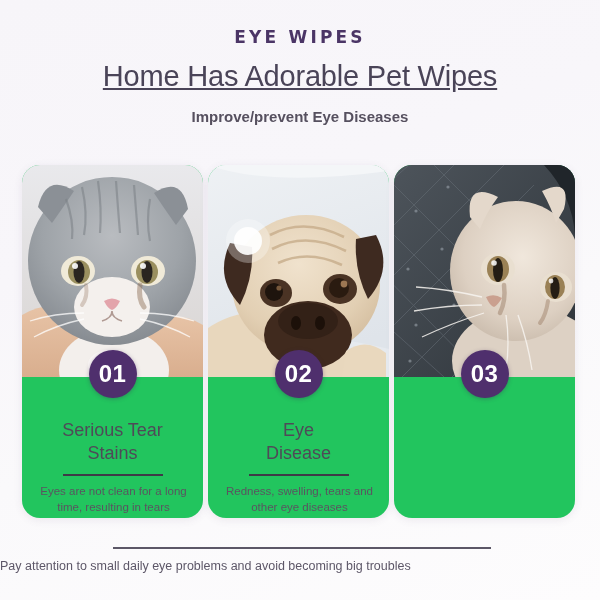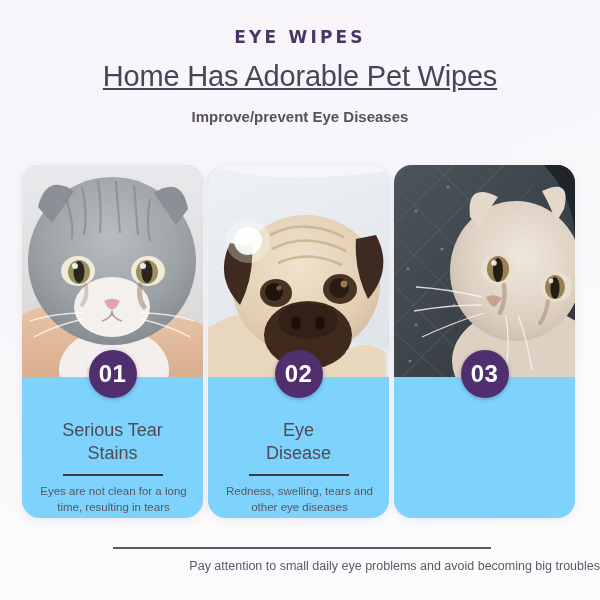--- a/index.html
+++ b/index.html
@@ -63,21 +63,21 @@
     left: 22px;
     width: 553px;
     height: 353px;
     display: flex;
     justify-content: space-between;
   }
   .card {
     width: 181px;
     height: 353px;
     border-radius: 18px;
-    background: #7dd3fc;
+    background: #22c55e;
     box-shadow: 0 2px 9px rgba(90, 70, 110, 0.10);
     position: relative;
     overflow: hidden;
     display: flex;
     flex-direction: column;
   }
   .card-photo {
     width: 100%;
     height: 212px;
     position: relative;
@@ -146,21 +146,21 @@
     left: 113px;
     width: 378px;
     height: 2px;
     background: #5c5767;
   }
   .footer-text {
     position: absolute;
     top: 558px;
     left: 0;
     width: 100%;
-    text-align: right;
+    text-align: left;
     font-family: "Liberation Sans", sans-serif;
     font-size: 12.5px;
     color: #5d5768;
     line-height: 1.3;
   }
 </style>
 </head>
 <body>
 
 <div class="page">

